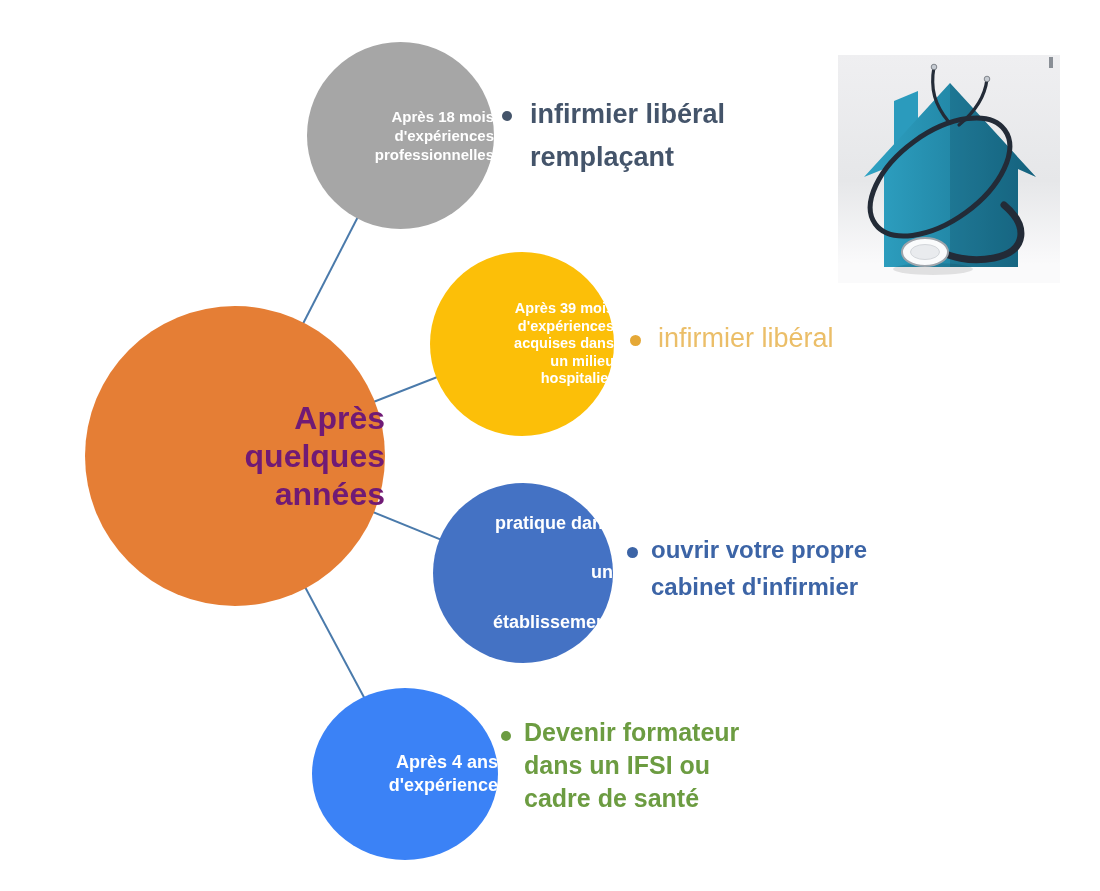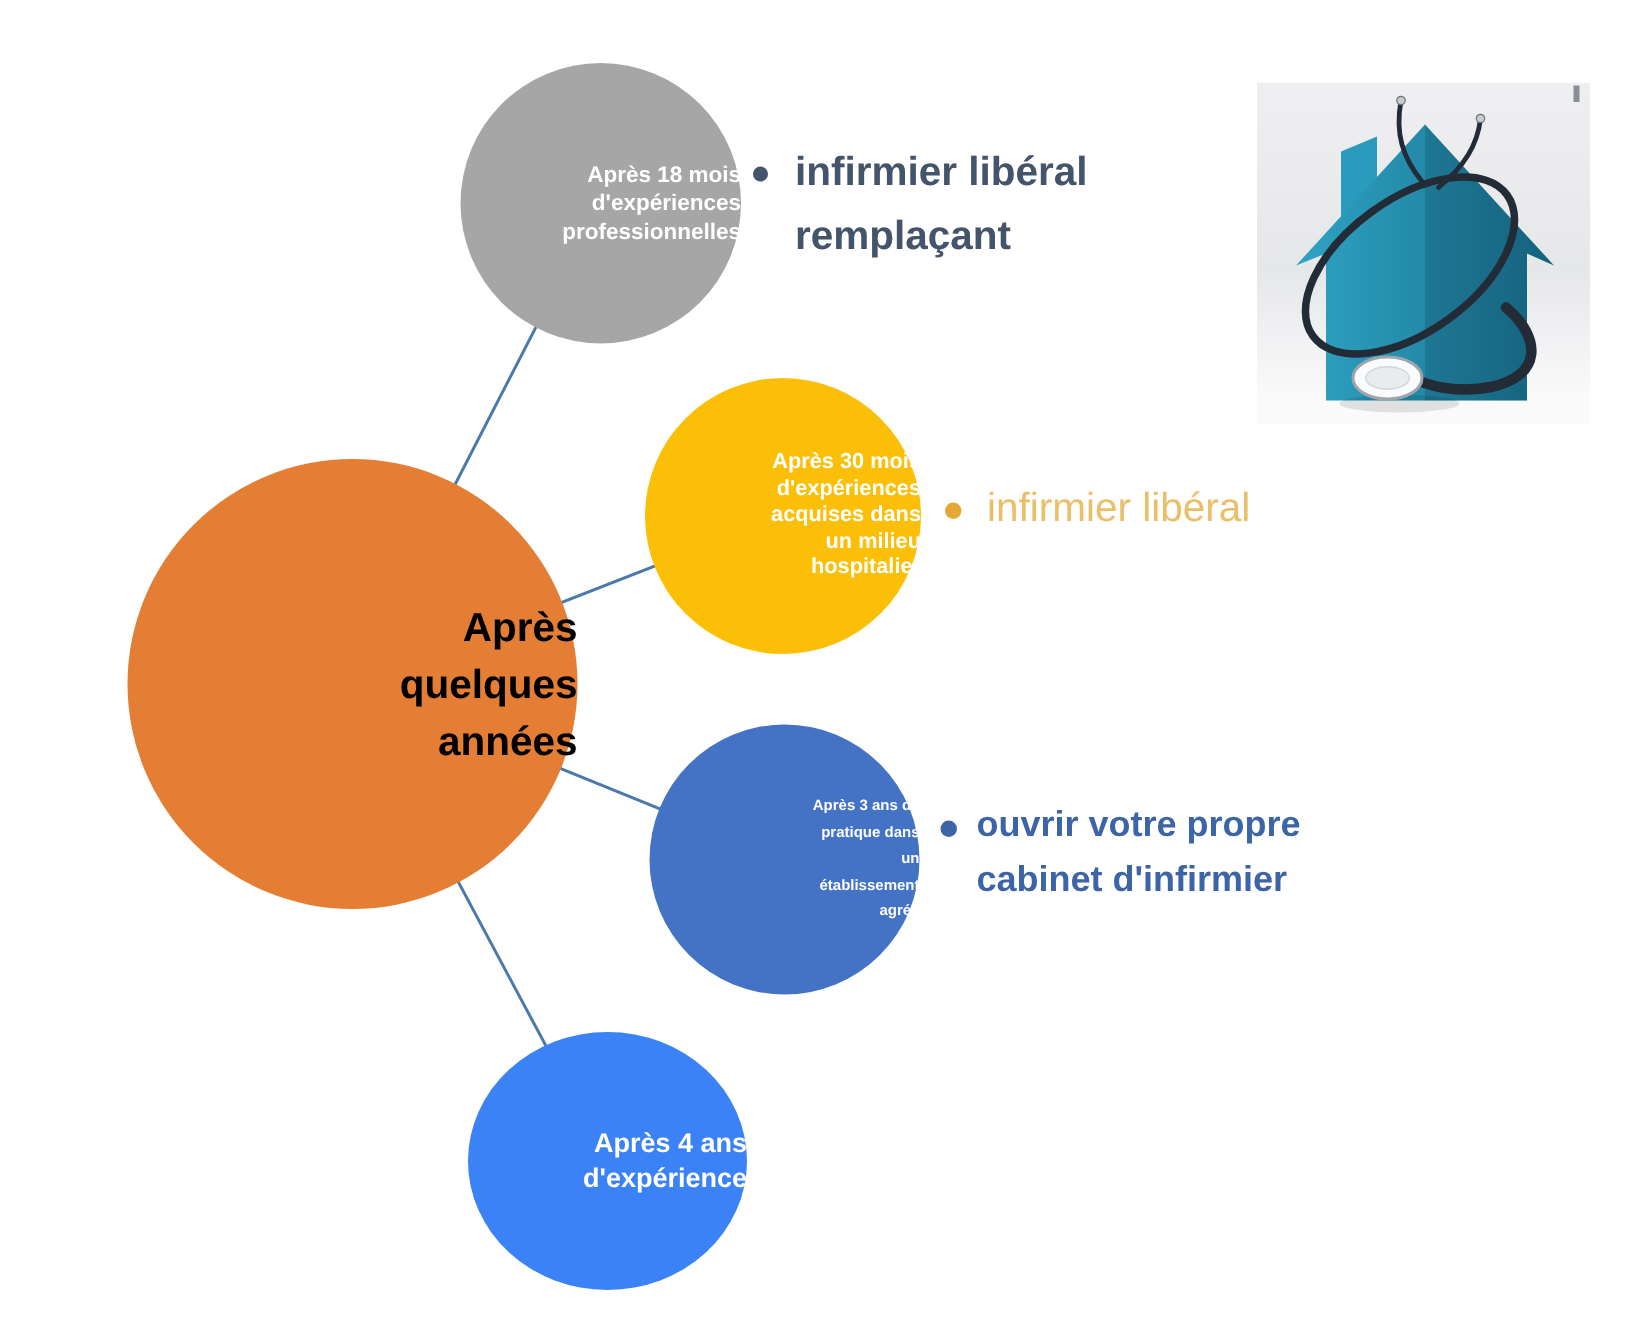--- a/index.html
+++ b/index.html
@@ -7,24 +7,24 @@
     position:relative;width:1100px;height:891px;background:#ffffff;
     font-family:"Liberation Sans",sans-serif;overflow:hidden;
   }
   .connectors{position:absolute;left:0;top:0;z-index:0;}
   .circle{
     position:absolute;border-radius:50%;display:flex;flex-direction:column;
     justify-content:center;align-items:flex-end;text-align:center;
     font-weight:700;color:#ffffff;z-index:1;
   }
   .circle .ln{display:block;white-space:nowrap;}
-  .c-orange{left:85px;top:306px;width:300px;height:300px;background:#E57E35;color:#000000;font-size:27px;line-height:38px;}
+  .c-orange{left:85px;top:306px;width:300px;height:300px;background:#E57E35;color:#701a75;font-size:32px;line-height:38px;}
   .c-gray  {left:307px;top:42px;width:187px;height:187px;background:#A6A6A6;font-size:15px;line-height:19px;}
   .c-yellow{left:430px;top:252px;width:184px;height:184px;background:#FCBF08;font-size:14.5px;line-height:17.5px;}
-  .c-blue  {left:433px;top:483px;width:180px;height:180px;background:#4472C4;font-size:10px;line-height:17.5px;}
+  .c-blue  {left:433px;top:483px;width:180px;height:180px;background:#4472C4;font-size:18px;line-height:17.5px;gap:32px;}
   .c-green {left:312px;top:688px;width:186px;height:172px;background:#3b82f6;font-size:18px;line-height:23px;}
   .bullet{position:absolute;display:flex;align-items:flex-start;z-index:1;justify-content:space-between;}
   .dot{flex:none;border-radius:50%;}
   .blines span{display:block;white-space:nowrap;}
   .b1{left:502px;top:93px;}
   .b1 .dot{width:10px;height:10px;background:#44546A;margin:18px 18px 0 0;}
   .b1 .blines{font-size:27px;line-height:43px;font-weight:700;color:#44546A;}
   .b2{left:630px;top:320px;}
   .b2 .dot{width:11px;height:11px;background:#E5A836;margin:15px 17px 0 0;}
   .b2 .blines{font-size:27px;line-height:36px;font-weight:400;color:#EBBE68;}
@@ -54,21 +54,21 @@
     <span class="ln">années</span>
   </div>
 
   <div class="circle c-gray">
     <span class="ln">Après 18 mois</span>
     <span class="ln">d'expériences</span>
     <span class="ln">professionnelles</span>
   </div>
 
   <div class="circle c-yellow">
-    <span class="ln">Après 30 mois</span>
+    <span class="ln">Après 39 mois</span>
     <span class="ln">d'expériences</span>
     <span class="ln">acquises dans</span>
     <span class="ln">un milieu</span>
     <span class="ln">hospitalier</span>
   </div>
 
   <div class="circle c-blue">
     <span class="ln">Après 3 ans de</span>
     <span class="ln">pratique dans</span>
     <span class="ln">un</span>
@@ -97,20 +97,28 @@
   </div>
 
   <div class="bullet b3">
     <span class="dot"></span>
     <div class="blines">
       <span>ouvrir votre propre</span>
       <span>cabinet d'infirmier</span>
     </div>
   </div>
 
+  <div class="bullet b4">
+    <span class="dot"></span>
+    <div class="blines">
+      <span>Devenir formateur</span>
+      <span>dans un IFSI ou</span>
+      <span>cadre de santé</span>
+    </div>
+  </div>
 
   <div class="photo">
     <svg width="222" height="228" viewBox="0 0 222 228">
       <defs>
         <linearGradient id="pbg" x1="0" y1="0" x2="0" y2="1">
           <stop offset="0%" stop-color="#EFEFF1"></stop>
           <stop offset="55%" stop-color="#E6E7E9"></stop>
           <stop offset="92%" stop-color="#FAFAFB"></stop>
         </linearGradient>
         <linearGradient id="hg" x1="0" y1="0" x2="1" y2="0">

